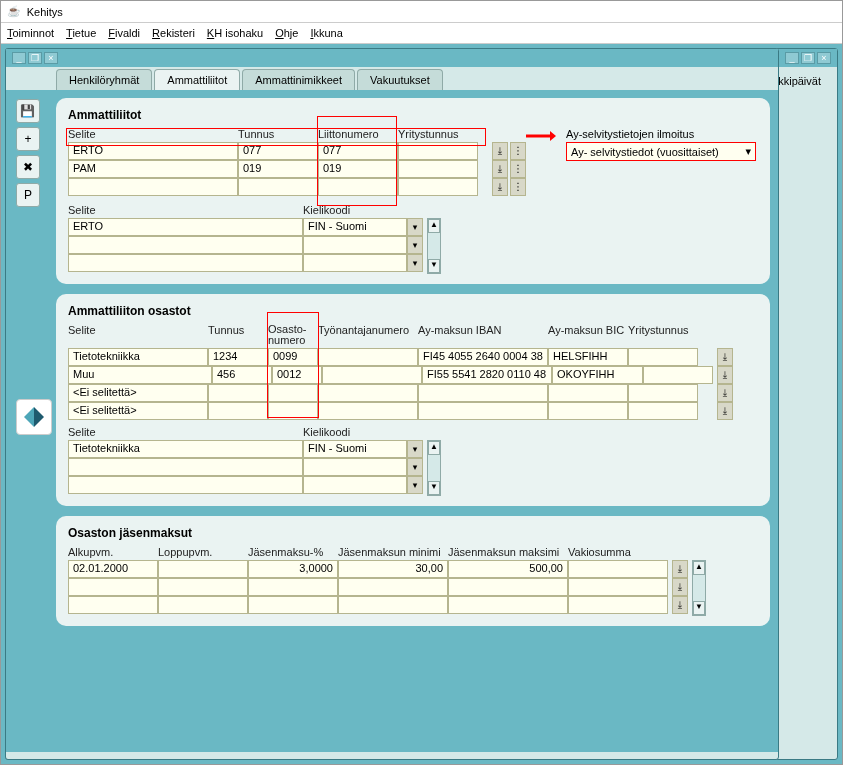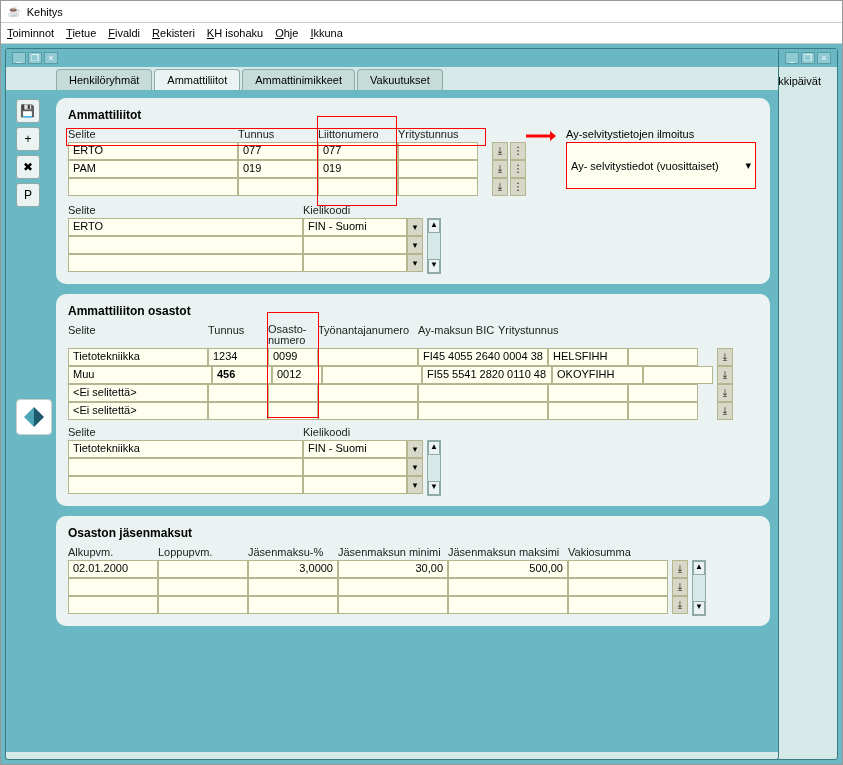--- a/index.html
+++ b/index.html
@@ -44,21 +44,21 @@
   .red-box { position: absolute; border: 1px solid red; pointer-events: none; }
   .red-arrow { position: absolute; width: 30px; height: 12px; }
   
   .dropdown { display: flex; }
   .dropdown .dd-btn { width: 16px; height: 18px; background: #d8d8c8; border: 1px solid #b5b58f; text-align: center; font-size: 9px; line-height: 16px; cursor: pointer; }
   .action-btn { width: 16px; height: 18px; background: #d8d8c8; border: 1px solid #b5b58f; font-size: 10px; text-align: center; line-height: 16px; cursor: pointer; }
   
   .scroll-col { display: flex; flex-direction: column; justify-content: space-between; width: 14px; background: #d5e9e8; border: 1px solid #8faaa7; margin-left: 4px; }
   .scroll-btn { width: 12px; height: 14px; background: #eaf3f2; border: 1px solid #8faaa7; font-size: 8px; text-align: center; cursor: pointer; }
   
-  .ay-dropdown { background: #fffff0; border: 1px solid #b5b58f; padding: 16px 4px; width: 190px; display: flex; justify-content: space-between; align-items: center; border: 1px solid red; }
+  .ay-dropdown { background: #fffff0; border: 1px solid #b5b58f; padding: 2px 4px; width: 190px; display: flex; justify-content: space-between; align-items: center; border: 1px solid red; }
 </style>
 </head>
 <body>
 
 <div class="window">
   <div class="titlebar">
     <span>☕</span>
     <span>Kehitys</span>
   </div>
   <div class="menubar">
@@ -214,36 +214,37 @@
 
         <div class="panel">
           <div class="panel-title">Ammattiliiton osastot</div>
           <div style="display:flex;">
             <div>
               <div class="grid-head">
                 <div style="width:140px">Selite</div>
                 <div style="width:60px">Tunnus</div>
                 <div style="width:50px;line-height:11px"><span>Osasto-</span><br><span>numero</span></div>
                 <div style="width:100px">Työnantajanumero</div>
+                <div style="width:130px">Ay-maksun IBAN</div>
                 <div style="width:80px">Ay-maksun BIC</div>
                 <div style="width:70px">Yritystunnus</div>
               </div>
               <div id="p2rows">
                   <div class="grid-row">
                     <div class="cell" style="width: 140px;">Tietotekniikka</div>
                     <div class="cell" style="width: 60px;">1234</div>
                     <div class="cell" style="width: 50px;">0099</div>
                     <div class="cell" style="width: 100px;"></div>
                     <div class="cell" style="width: 130px;">FI45 4055 2640 0004 38</div>
                     <div class="cell" style="width: 80px;">HELSFIHH</div>
                     <div class="cell" style="width: 70px;"></div>
                   </div>
                   <div class="grid-row">
                     <div class="cell" style="width: 144px;">Muu</div>
-                    <div class="cell" style="width: 60px; font-weight: bold;">456</div>
+                    <div class="cell" style="width: 60px;">456</div>
                     <div class="cell" style="width: 50px;">0012</div>
                     <div class="cell" style="width: 100px;"></div>
                     <div class="cell" style="width: 130px;">FI55 5541 2820 0110 48</div>
                     <div class="cell" style="width: 91px;">OKOYFIHH</div>
                     <div class="cell" style="width: 70px;"></div>
                   </div>
                   <div class="grid-row">
                     <div class="cell" style="width: 140px;">&lt;Ei selitettä&gt;</div>
                     <div class="cell" style="width: 60px;"></div>
                     <div class="cell" style="width: 50px;"></div>

